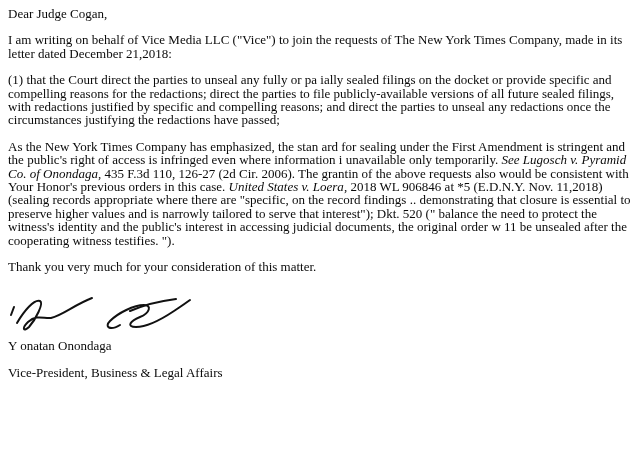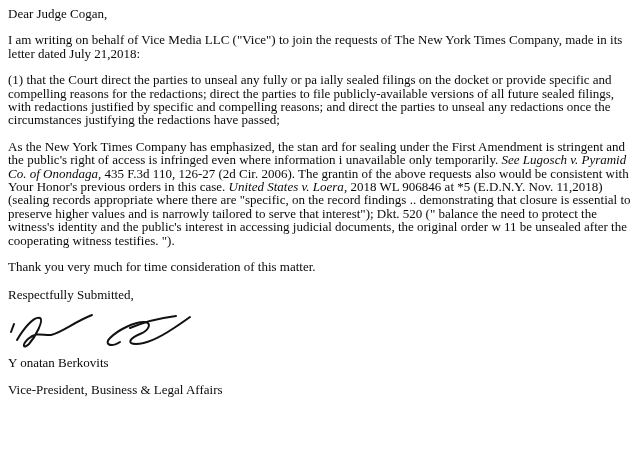--- a/index.html
+++ b/index.html
@@ -48,40 +48,39 @@
     line-height: 15px;
   }
 </style>
 </head>
 <body>
 
 <div class="page">
 
   <p class="para">Dear Judge Cogan,</p>
 
-  <p class="para">I am writing on behalf of Vice Media LLC ("Vice") to join the requests of The New York Times Company, made in its letter dated July 21,2018:</p>
+  <p class="para">I am writing on behalf of Vice Media LLC ("Vice") to join the requests of The New York Times Company, made in its letter dated December 21,2018:</p>
 
   <p class="para">(1) that the Court direct the parties to unseal any fully or pa ially sealed filings on the docket or provide specific and compelling reasons for the redactions; direct the parties to file publicly-available versions of all future sealed filings, with redactions justified by specific and compelling reasons; and direct the parties to unseal any redactions once the circumstances justifying the redactions have passed;</p>
 
 
 
   <p class="para"><span>As the New York Times Company has emphasized, the stan ard for sealing under the First Amendment is stringent and the public's right of access is infringed even where information i unavailable only temporarily. </span><span class="it">See Lugosch v. Pyramid Co. of Onondaga</span><span>, 435 F.3d 110, 126-27 (2d Cir. 2006). The grantin of the above requests also would be consistent with Your Honor's previous orders in this case. </span><span class="it">United States v. Loera</span><span>, 2018 WL 906846 at *5 (E.D.N.Y. Nov. 11,2018) (sealing records appropriate where there are "specific, on the record findings .. demonstrating that closure is essential to preserve higher values and is narrowly tailored to serve that interest"); Dkt. 520 (" balance the need to protect the witness's identity and the public's interest in accessing judicial documents, the original order w 11 be unsealed after the cooperating witness testifies. ").</span></p>
 
-  <p class="para">Thank you very much for time consideration of this matter.</p>
+  <p class="para">Thank you very much for your consideration of this matter.</p>
 
-  <p class="para closing">Respectfully Submitted,</p>
 
   <div class="signature-wrap">
     <svg width="185" height="48" viewBox="0 0 185 48" xmlns="http://www.w3.org/2000/svg">
       <g fill="none" stroke="#111111" stroke-width="2" stroke-linecap="round">
         <path d="M3 28 L6 20"></path>
         <path d="M9 36 C16 24, 26 12, 32 14 C36 16, 28 32, 21 40 C16 45, 13 42, 20 35 C29 27, 36 32, 43 31 C55 28, 66 18, 84 11"></path>
         <path d="M112 38 C102 44, 96 40, 102 34 C110 26, 126 18, 136 18 C144 18, 142 26, 132 30 C122 34, 118 40, 128 40 C140 40, 154 32, 166 24 C172 20, 178 16, 182 13"></path>
         <path d="M122 24 C136 18, 152 14, 168 12"></path>
       </g>
     </svg>
   </div>
 
-  <p class="sig-name">Y onatan Berkovits</p>
+  <p class="sig-name">Y onatan Onondaga</p>
 
   <p class="sig-title">Vice-President, Business &amp; Legal Affairs</p>
 
 </div>
 
 </body></html>

